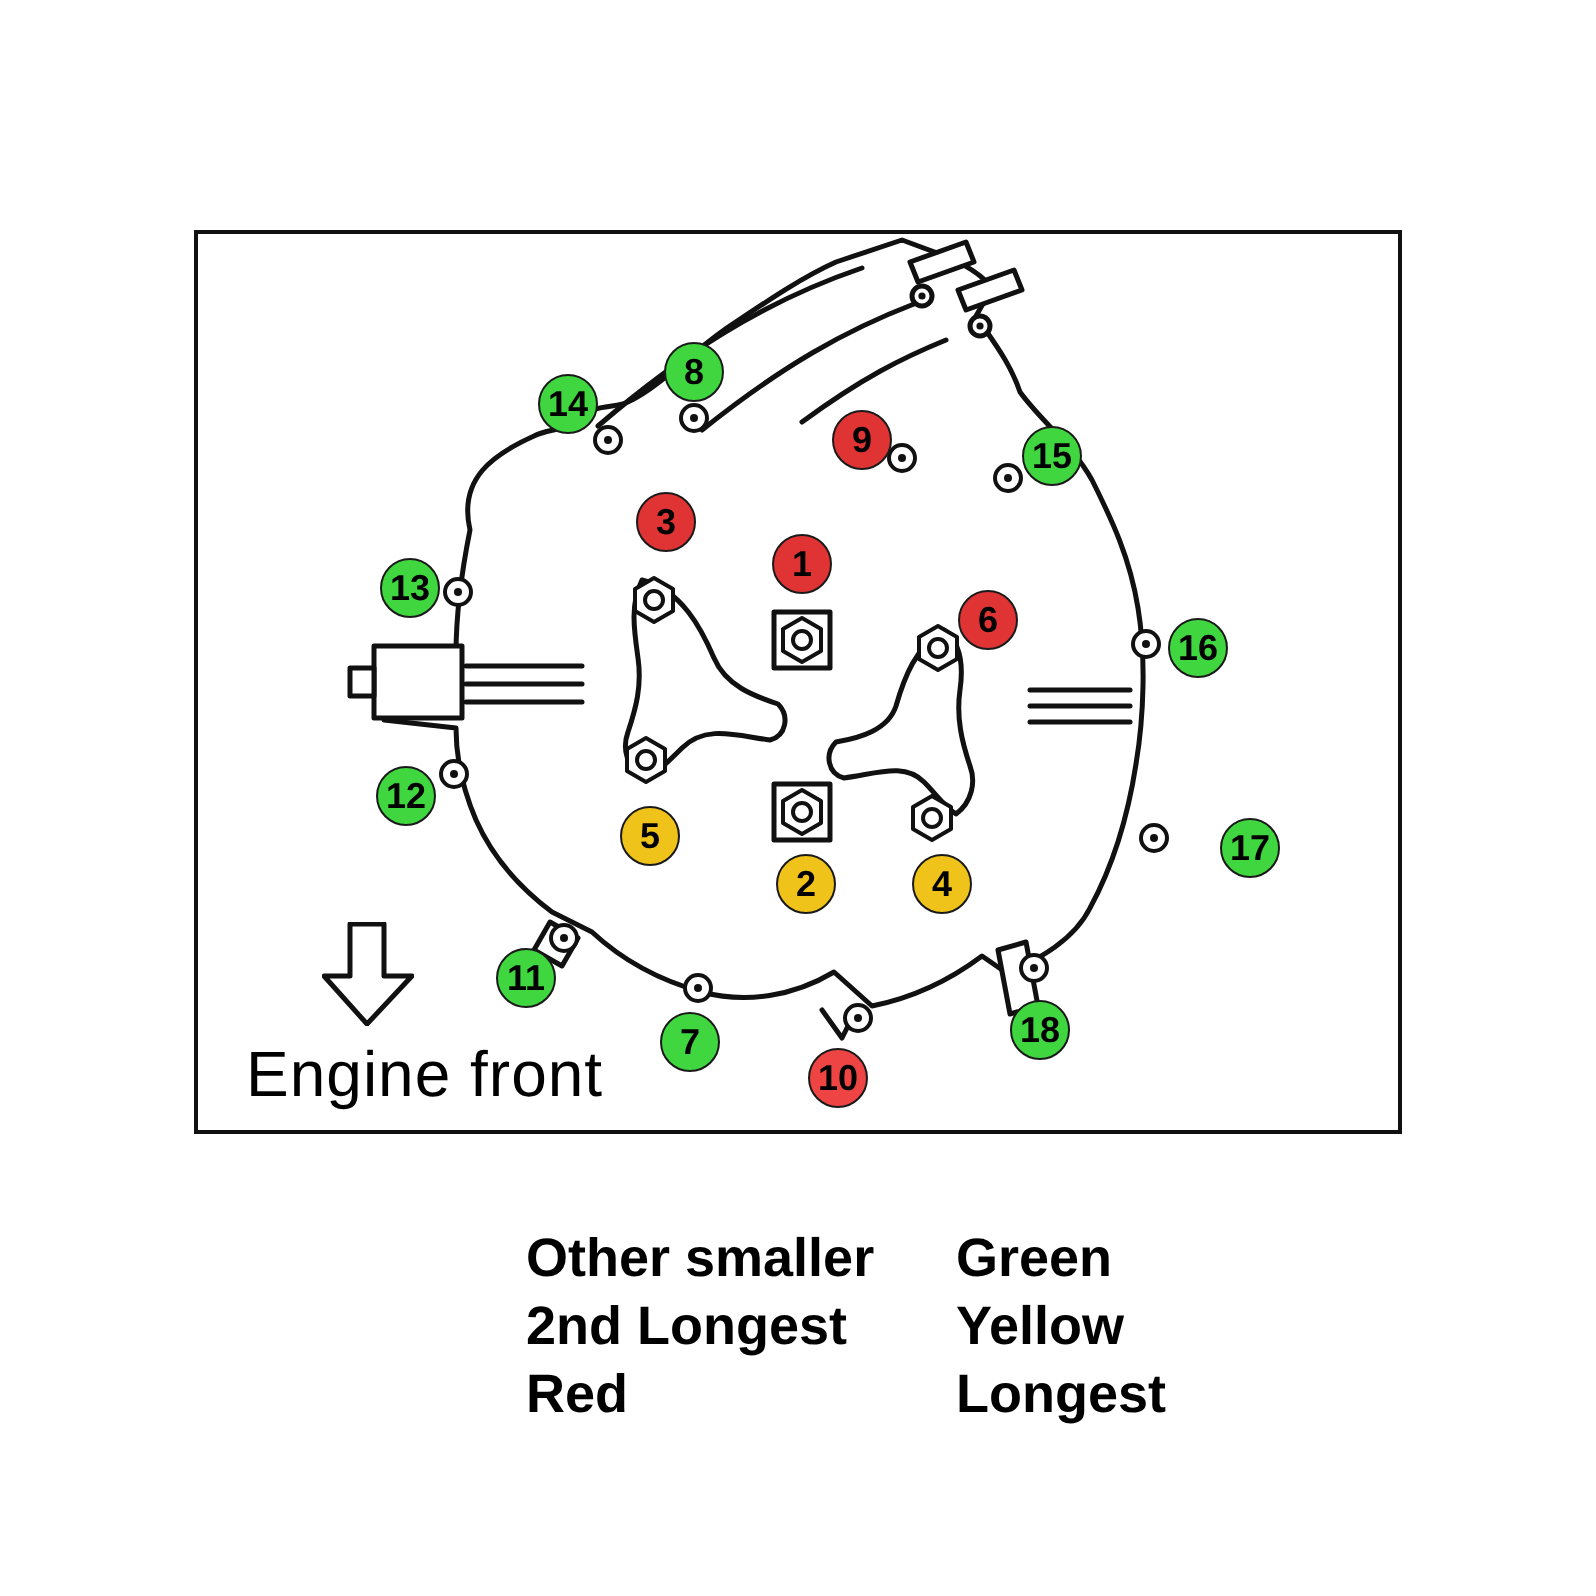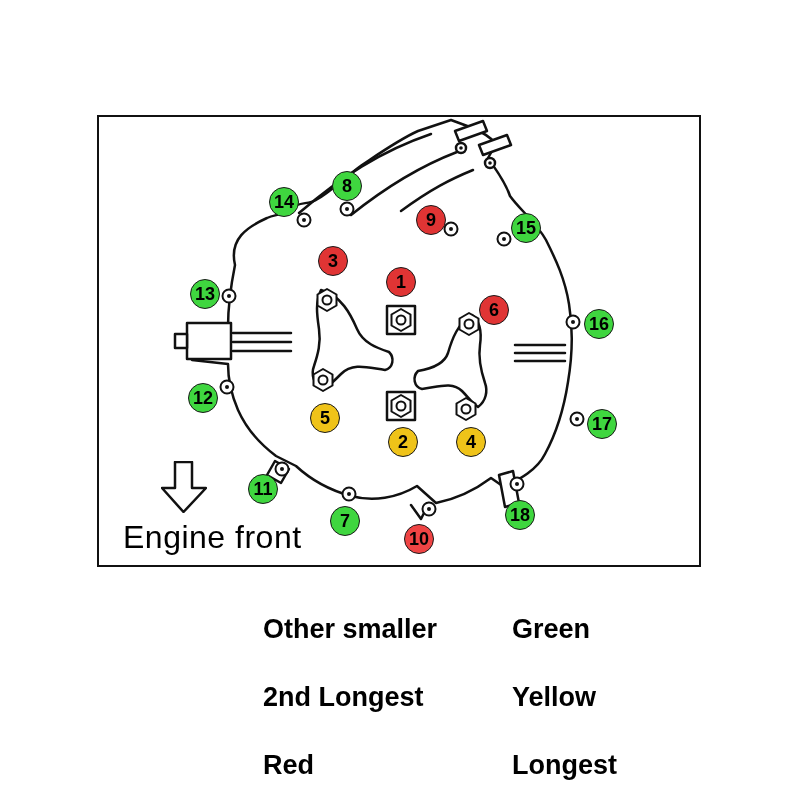--- a/index.html
+++ b/index.html
@@ -24,21 +24,21 @@
     position:absolute;left:24px;top:344px;width:230px;
   }
   .engine-front svg{display:block;margin-left:38px;}
   .engine-front-label{
     display:block;margin-top:6px;font-size:32px;color:#000;
     letter-spacing:0.5px;
   }
   .legend{
     position:absolute;left:263px;top:612px;
     display:grid;grid-template-columns:215px auto;
-    column-gap:0;row-gap:0;gap:34px;
+    column-gap:0;row-gap:0;
   }
   .legend span{
     font-size:27px;font-weight:bold;color:#000;line-height:34px;
     white-space:nowrap;
   }
 </style>
 </head>
 <body>
 
 <div class="frame">
@@ -175,21 +175,21 @@
       <div class="bolt" style="left: 246px; top: 404px; background: rgb(63, 214, 63);">7</div>
       <div class="bolt" style="left: 248px; top: 69px; background: rgb(63, 214, 63);">8</div>
       <div class="bolt" style="left: 332px; top: 103px; background: rgb(224, 52, 52);">9</div>
       <div class="bolt" style="left: 320px; top: 422px; background: #ef4444;">10</div>
       <div class="bolt" style="left: 164px; top: 372px; background: rgb(63, 214, 63);">11</div>
       <div class="bolt" style="left: 104px; top: 281px; background: rgb(63, 214, 63);">12</div>
       <div class="bolt" style="left: 106px; top: 177px; background: rgb(63, 214, 63);">13</div>
       <div class="bolt" style="left: 185px; top: 85px; background: rgb(63, 214, 63); text-align: right;">14</div>
       <div class="bolt" style="left: 427px; top: 111px; background: rgb(63, 214, 63);">15</div>
       <div class="bolt" style="left: 500px; top: 207px; background: rgb(63, 214, 63);">16</div>
-      <div class="bolt" style="left: 503px; top: 307px; background: rgb(63, 214, 63);">17</div>
+      <div class="bolt" style="left: 526px; top: 307px; background: rgb(63, 214, 63);">17</div>
       <div class="bolt" style="left: 421px; top: 398px; background: rgb(63, 214, 63);">18</div>
     </div>
 
   <div class="engine-front">
     <svg width="46" height="52" viewBox="0 0 46 52">
       <polygon points="14,1 31,1 31,27 45,27 22.5,51 1,27 14,27" fill="#fff" stroke="#111" stroke-width="2.5" stroke-linejoin="round"></polygon>
     </svg>
     <span class="engine-front-label">Engine front</span>
   </div>
 </div>

